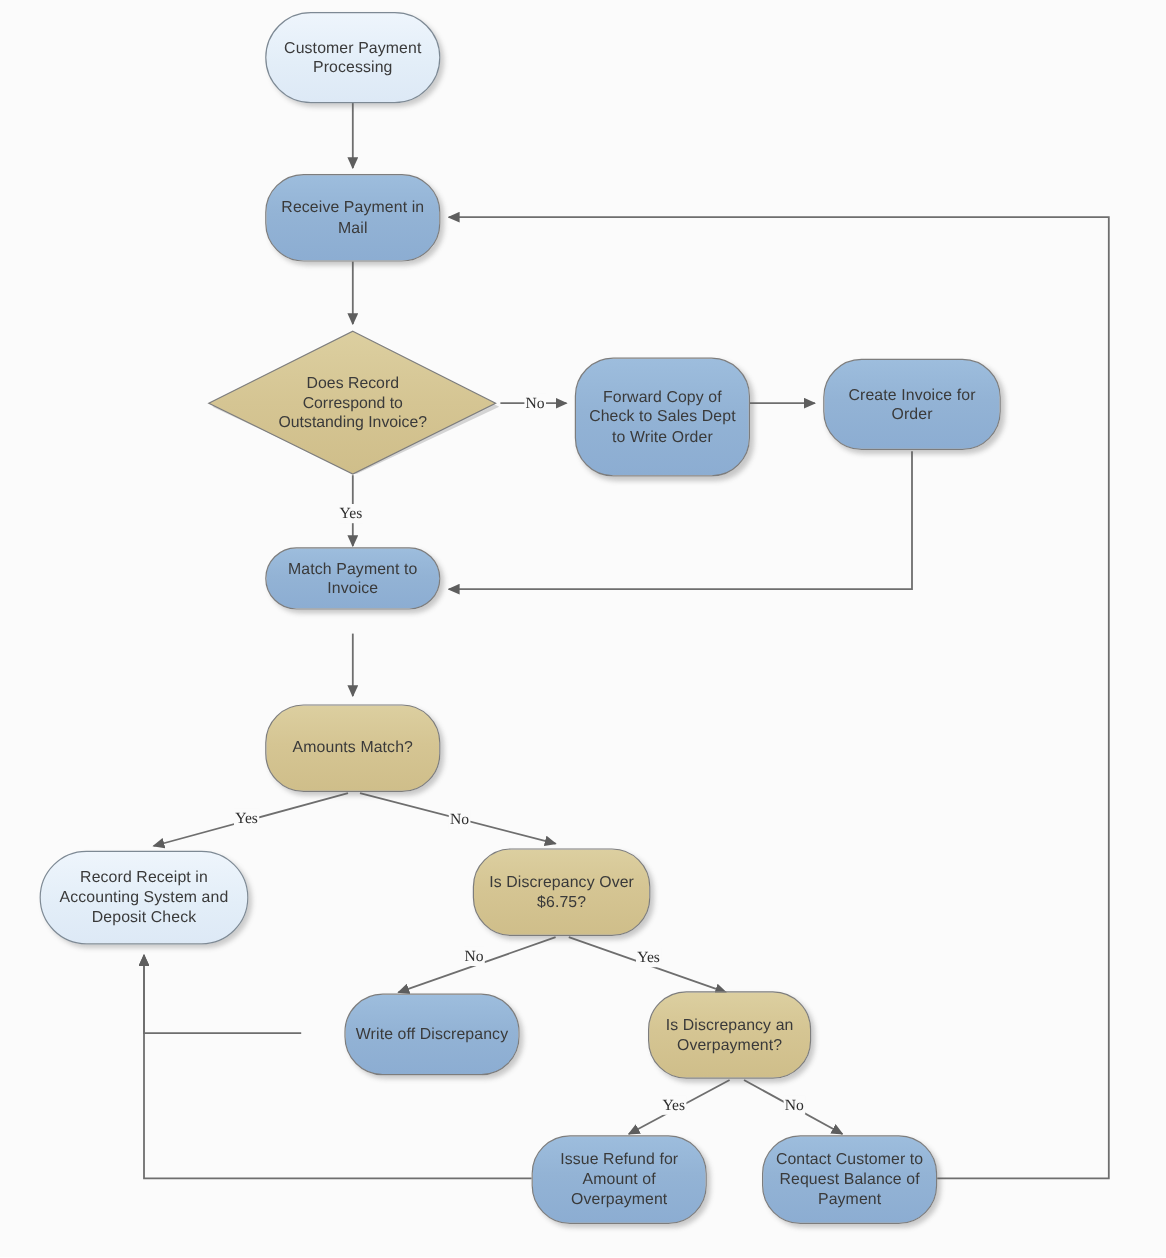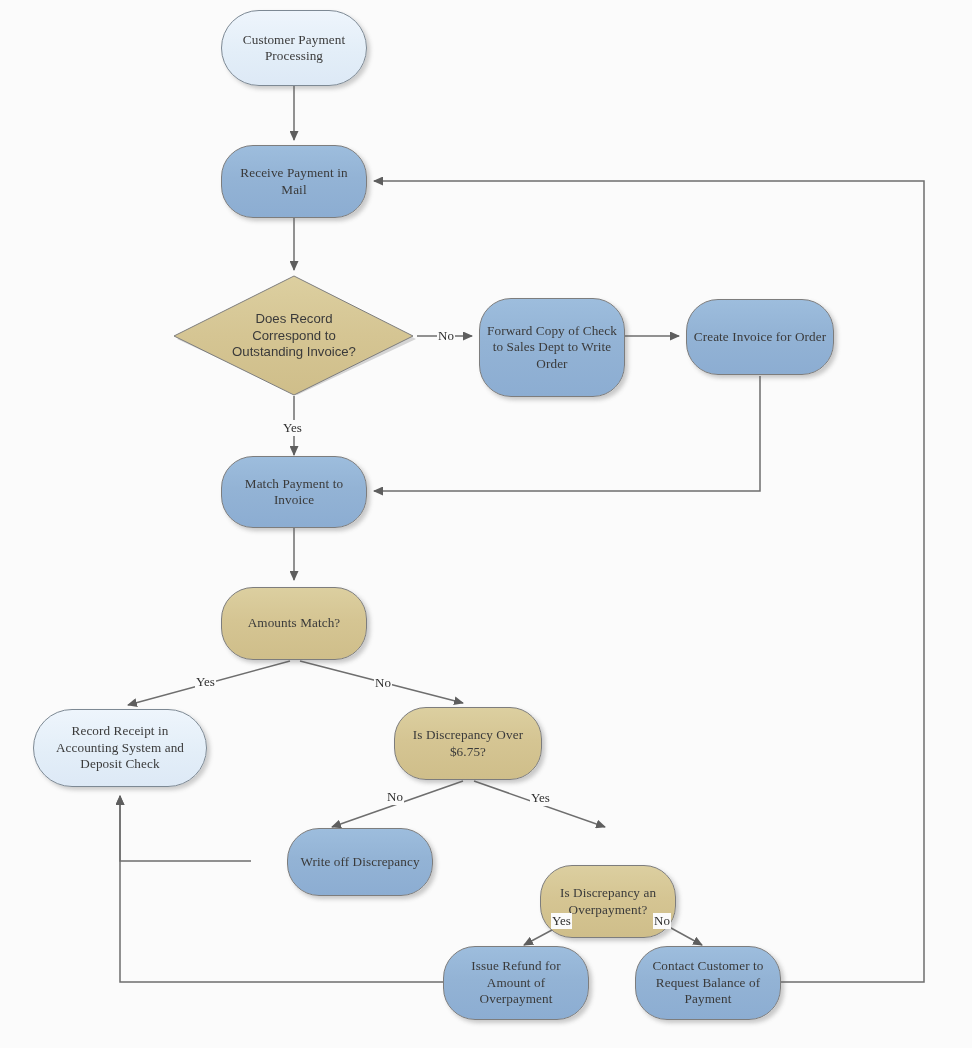--- a/index.html
+++ b/index.html
@@ -30,21 +30,21 @@
     align-items: center;
     justify-content: center;
     text-align: center;
     color: #3a3a3a;
     font-size: 13.2px;
     line-height: 16.5px;
     letter-spacing: 0.1px;
     z-index: 3;
     border-radius: 32px;
   }
-  .node .label { display: block; padding: 0 6px; font-family: Liberation Serif, serif; }
+  .node .label { display: block; padding: 0 6px; }
 
   
   .proc {
     background: linear-gradient(180deg, #9dbddd 0%, #93b3d5 45%, #8cadd2 100%);
     border: 1px solid #7d7d7d;
     box-shadow: 3px 3px 4px rgba(90,90,90,0.32);
   }
   
   .dec {
     background: linear-gradient(180deg, #dccfa0 0%, #d5c593 45%, #cfbe8a 100%);
@@ -166,41 +166,41 @@
   </div>
 
   <div class="node proc" style="left:479px; top:298px; width:146px; height:99px;">
     <span class="label">Forward Copy of Check to Sales Dept to Write Order</span>
   </div>
 
   <div class="node proc" style="left:686px; top:299px; width:148px; height:76px;">
     <span class="label">Create Invoice for Order</span>
   </div>
 
-  <div class="node proc" style="left:221px; top:456px; width:146px; height:72px;">
+  <div class="node proc" style="left:221px; top:456px; width:146px; height:52px;">
     <span class="label">Match Payment to Invoice</span>
   </div>
 
   <div class="node dec" style="left:221px; top:587px; width:146px; height:73px;">
     <span class="label">Amounts Match?</span>
   </div>
 
   <div class="node term" style="left:33px; top:709px; width:174px; height:78px;">
     <span class="label">Record Receipt in Accounting System and Deposit Check</span>
   </div>
 
   <div class="node dec" style="left:394px; top:707px; width:148px; height:73px;">
     <span class="label">Is Discrepancy Over $6.75?</span>
   </div>
 
   <div class="node proc" style="left:251px; top:828px; width:146px; height:68px;margin-left:36px;">
     <span class="label">Write off Discrepancy</span>
   </div>
 
-  <div class="node dec" style="left:540px; top:865px; width:136px; height:73px;">
+  <div class="node dec" style="left:540px; top:826px; width:136px; height:73px;">
     <span class="label">Is Discrepancy an Overpayment?</span>
   </div>
 
   <div class="node proc" style="left:443px; top:946px; width:146px; height:74px;">
     <span class="label">Issue Refund for Amount of Overpayment</span>
   </div>
 
   <div class="node proc" style="left:635px; top:946px; width:146px; height:74px;">
     <span class="label">Contact Customer to Request Balance of Payment</span>
   </div>

